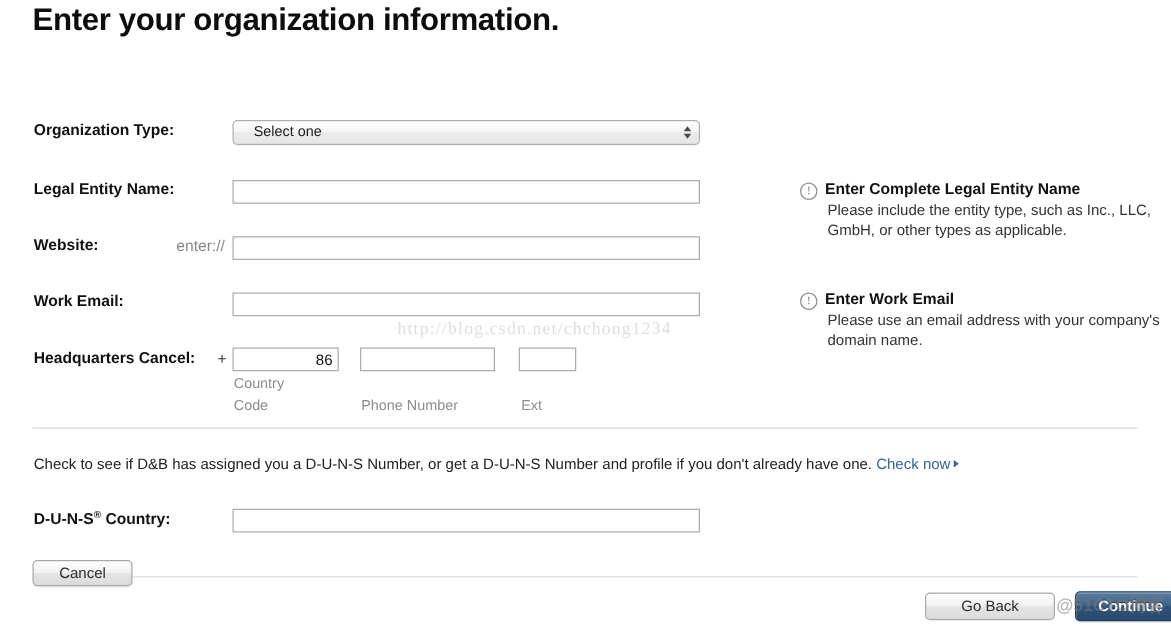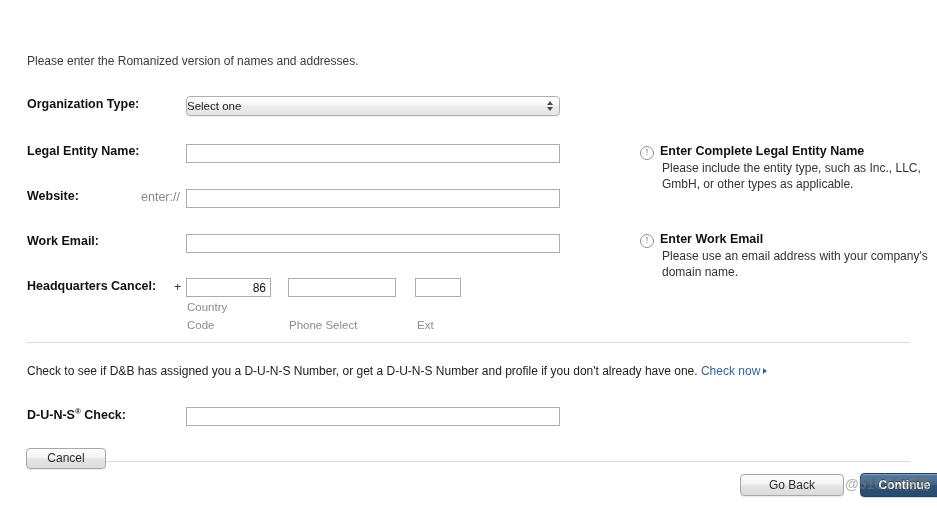--- a/index.html
+++ b/index.html
@@ -82,21 +82,21 @@
     box-sizing: border-box;
     width: 100%;
     height: 100%;
     border: 1px solid #b0b0b0;
     border-radius: 4px;
     background: linear-gradient(to bottom, #ffffff 0%, #f6f6f6 45%, #ececec 50%, #e6e6e6 100%);
     box-shadow: 0 1px 0 rgba(0,0,0,0.06);
     font-size: 11.5px;
     color: #1a1a1a;
     line-height: 18px;
-    padding-left: 0;
+    padding-left: 16px;
     position: relative;
     cursor: default;
   }
   .sel-arrows {
     position: absolute;
     right: 7px;
     top: 50%;
     transform: translateY(-50%);
     width: 7px;
     height: 14px;
@@ -238,21 +238,21 @@
     color: rgba(120,120,120,0.55);
     white-space: nowrap;
     pointer-events: none;
   }
 </style>
 </head>
 <body>
 
 <div class="page">
 
-  <div class="subtitle">Please enter the Romanized version of names and addresses.</div>
+  <div class="page-title">Enter your organization information.</div>
 
   <div class="field-label" style="left:27px; top:97px;">Organization Type:</div>
   <div class="sel-wrap">
     <div class="sel-box">Select one</div>
     <div class="sel-arrows">
       <span class="ar-up"></span>
       <span class="ar-dn"></span>
     </div>
   </div>
 
@@ -266,21 +266,21 @@
   <div class="field-label" style="left:27px; top:234px;">Work Email:</div>
   <input class="txt-input" style="left: 186px; top: 234px; width: 374px;" type="text" placeholder="">
 
   <div class="field-label" style="left:27px; top:279px;">Headquarters Cancel:</div>
   <div class="prefix-text" style="left:174px; top:280px; color:#333;">+</div>
   <input class="txt-input" style="left: 186px; top: 278px; width: 85px;" type="text" value="86">
   <div class="sub-label" style="left:187px; top:299px;">Country</div>
   <div class="sub-label" style="left:187px; top:317px;">Code</div>
 
   <input class="txt-input" style="left: 288px; top: 278px; width: 108px;" type="text">
-  <div class="sub-label" style="left:289px; top:317px;">Phone Select</div>
+  <div class="sub-label" style="left:289px; top:317px;">Phone Number</div>
 
   <input class="txt-input" style="left: 415px; top: 278px; width: 46px;" type="text">
   <div class="sub-label" style="left:417px; top:317px;">Ext</div>
 
   <div class="help-block" style="left:640px; top:144px;">
     <div class="help-icon">!</div>
     <div class="help-title">Enter Complete Legal Entity Name</div>
     <div class="help-body">Please include the entity type, such as Inc., LLC, GmbH, or other types as applicable.</div>
   </div>
 
@@ -291,27 +291,28 @@
   </div>
 
   <div class="divider" style="top:342px;"></div>
 
   <div class="duns-note">
     <span>Check to see if D&amp;B has assigned you a D-U-N-S Number, or get a D-U-N-S Number and profile if you don't already have one.</span>
     <a class="check-link"><span>Check now</span></a><span class="tri"></span>
   </div>
 
   <div class="field-label" style="left:27px; top:407px;">
-    <span>D-U-N-S</span><span class="sup">®</span><span> Check:</span>
+    <span>D-U-N-S</span><span class="sup">®</span><span> Country:</span>
   </div>
   <input class="txt-input" style="left: 186px; top: 407px; width: 374px;" type="text" placeholder="">
 
   <div class="divider" style="top:461px;"></div>
 
   <div class="btn btn-gray" style="left:26px; top:448px; width:80px; height:21px; line-height:19px;">Cancel</div>
 
   <div class="btn btn-gray" style="left:740px; top:474px; width:104px; height:22px; line-height:20px;">Go Back</div>
 
   <div class="btn btn-blue" style="left:840px; top:473px; width:89px; height:24px; line-height:22px;">Continue</div>
 
+  <div class="wm-url">http://blog.csdn.net/chchong1234</div>
   <div class="wm-cto">@51CTO博客</div>
 
 </div>
 
 </body></html>

